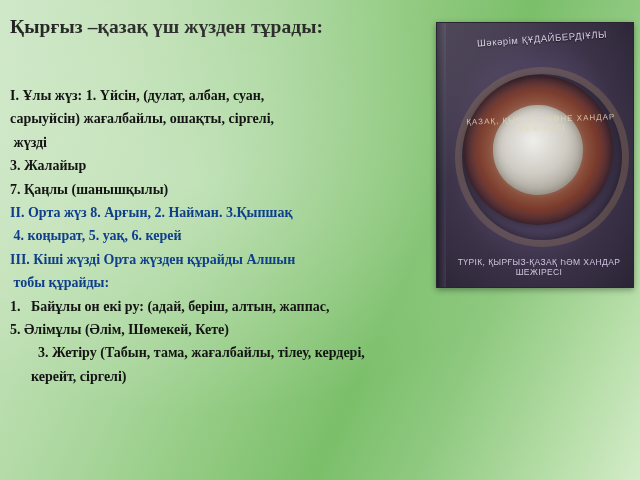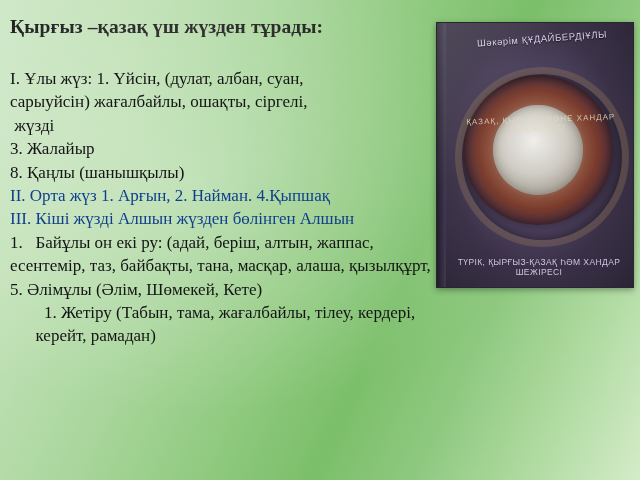--- a/index.html
+++ b/index.html
@@ -41,26 +41,27 @@
     top: 16px;
     width: 430px;
     font-size: 19.5px;
     font-weight: bold;
     color: #1a1a1a;
     letter-spacing: 0.1px;
   }
   .body-text {
     position: absolute;
     left: 10px;
-    top: 67px;
+    top: 84px;
     width: 500px;
-    font-size: 17px;
+    font-size: 14px;
     line-height: 23.4px;
     color: #141414;
     z-index: 3;
+    font-weight: bold;
   }
   .line {
     white-space: pre-wrap;
   }
   .accent {
     color: #0f3f8c;
   }
   
   .book {
     position: absolute;
@@ -160,28 +161,29 @@
 
 <div class="slide">
 
   <div class="title">Қырғыз –қазақ үш жүзден тұрады:</div>
 
   <div class="body-text">
     <div class="line">I. Ұлы жүз: 1. Үйсін, (дулат, албан, суан,</div>
     <div class="line">сарыуйсін) жағалбайлы, ошақты, сіргелі,</div>
     <div class="line"> жүзді</div>
     <div class="line">3. Жалайыр</div>
-    <div class="line">8. Қаңлы (шанышқылы)</div>
-    <div class="line accent">II. Орта жүз 1. Арғын, 2. Найман. 4.Қыпшақ</div>
-    <div class="line accent">III. Кіші жүзді Алшын жүзден бөлінген Алшын</div>
+    <div class="line">7. Қаңлы (шанышқылы)</div>
+    <div class="line accent">II. Орта жүз 8. Арғын, 2. Найман. 3.Қыпшақ</div>
+    <div class="line accent"> 4. коңырат, 5. уақ, 6. керей</div>
+    <div class="line accent">III. Кіші жүзді Орта жүзден құрайды Алшын</div>
+    <div class="line accent"> тобы құрайды:</div>
     <div class="line">1.   Байұлы он екі ру: (адай, беріш, алтын, жаппас,</div>
-    <div class="line">есентемір, таз, байбақты, тана, масқар, алаша, қызылқұрт,</div>
     <div class="line">5. Әлімұлы (Әлім, Шөмекей, Кете)</div>
-    <div class="line">        1. Жетіру (Табын, тама, жағалбайлы, тілеу, кердері,</div>
-    <div class="line">      керейт, рамадан)</div>
+    <div class="line">        3. Жетіру (Табын, тама, жағалбайлы, тілеу, кердері,</div>
+    <div class="line">      керейт, сіргелі)</div>
   </div>
 
   <div class="book">
     <div class="spine"></div>
     <div class="top-text">Шәкәрім  ҚҰДАЙБЕРДІҰЛЫ</div>
     <div class="medallion"></div>
     <div class="ring"></div>
     <div class="ring-text">ҚАЗАҚ, ҚЫРҒЫЗ ЖӘНЕ ХАНДАР ШЕЖІРЕСІ</div>
     <div class="bottom-text">ТҮРІК, ҚЫРҒЫЗ-ҚАЗАҚ ҺӘМ ХАНДАР ШЕЖІРЕСІ</div>
     <div class="glare"></div>

